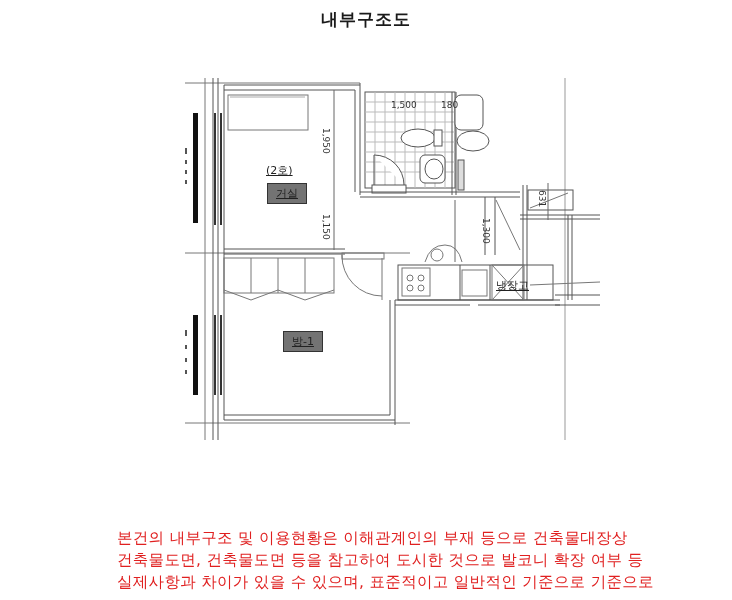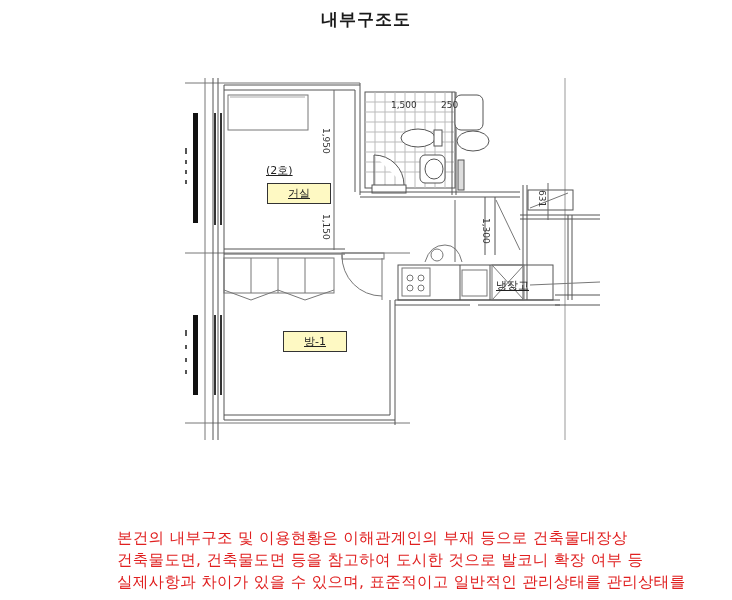--- a/index.html
+++ b/index.html
@@ -39,22 +39,22 @@
     }
     .label {
       position: absolute;
       font-size: 11px;
       color: #222;
       white-space: nowrap;
       text-decoration: underline;
     }
     .boxed {
       border: 1px solid #333;
-      padding: 2px 20px;
-      background: #fef9c3;
+      padding: 2px 8px;
+      background: #737373;
       font-size: 11px;
     }
     .dim {
       position: absolute;
       font-size: 9px;
       color: #333;
       white-space: nowrap;
     }
     .vert {
       transform: rotate(90deg);
@@ -230,24 +230,24 @@
       <rect x="185" y="370" width="2" height="4"></rect>
     </g>
   </svg>
 
   <span class="label" style="left:266px; top:163px;">(2호)</span>
   <span class="label boxed" style="left:267px; top:183px;">거실</span>
   <span class="label boxed" style="left:283px; top:331px;">방-1</span>
   <span class="label small" style="left:496px; top:278px;">냉장고</span>
 
   <span class="dim" style="left:391px; top:100px;">1,500</span>
-  <span class="dim" style="left:441px; top:100px;">250</span>
+  <span class="dim" style="left:441px; top:100px;">180</span>
   <span class="dim vert" style="left:331px; top:128px;">1,950</span>
   <span class="dim vert" style="left:331px; top:214px;">1,150</span>
   <span class="dim vert" style="left:491px; top:218px;">1,300</span>
   <span class="dim vert" style="left:547px; top:190px;">631</span>
 </div>
 
 <div class="notice">
   <p>본건의 내부구조 및 이용현황은 이해관계인의 부재 등으로 건축물대장상</p>
   <p>건축물도면, 건축물도면 등을 참고하여 도시한 것으로 발코니 확장 여부 등</p>
-  <p>실제사항과 차이가 있을 수 있으며, 표준적이고 일반적인 관리상태를 관리상태를</p>
+  <p>실제사항과 차이가 있을 수 있으며, 표준적이고 일반적인 기준으로 기준으로</p>
 </div>
 
 </body></html>

